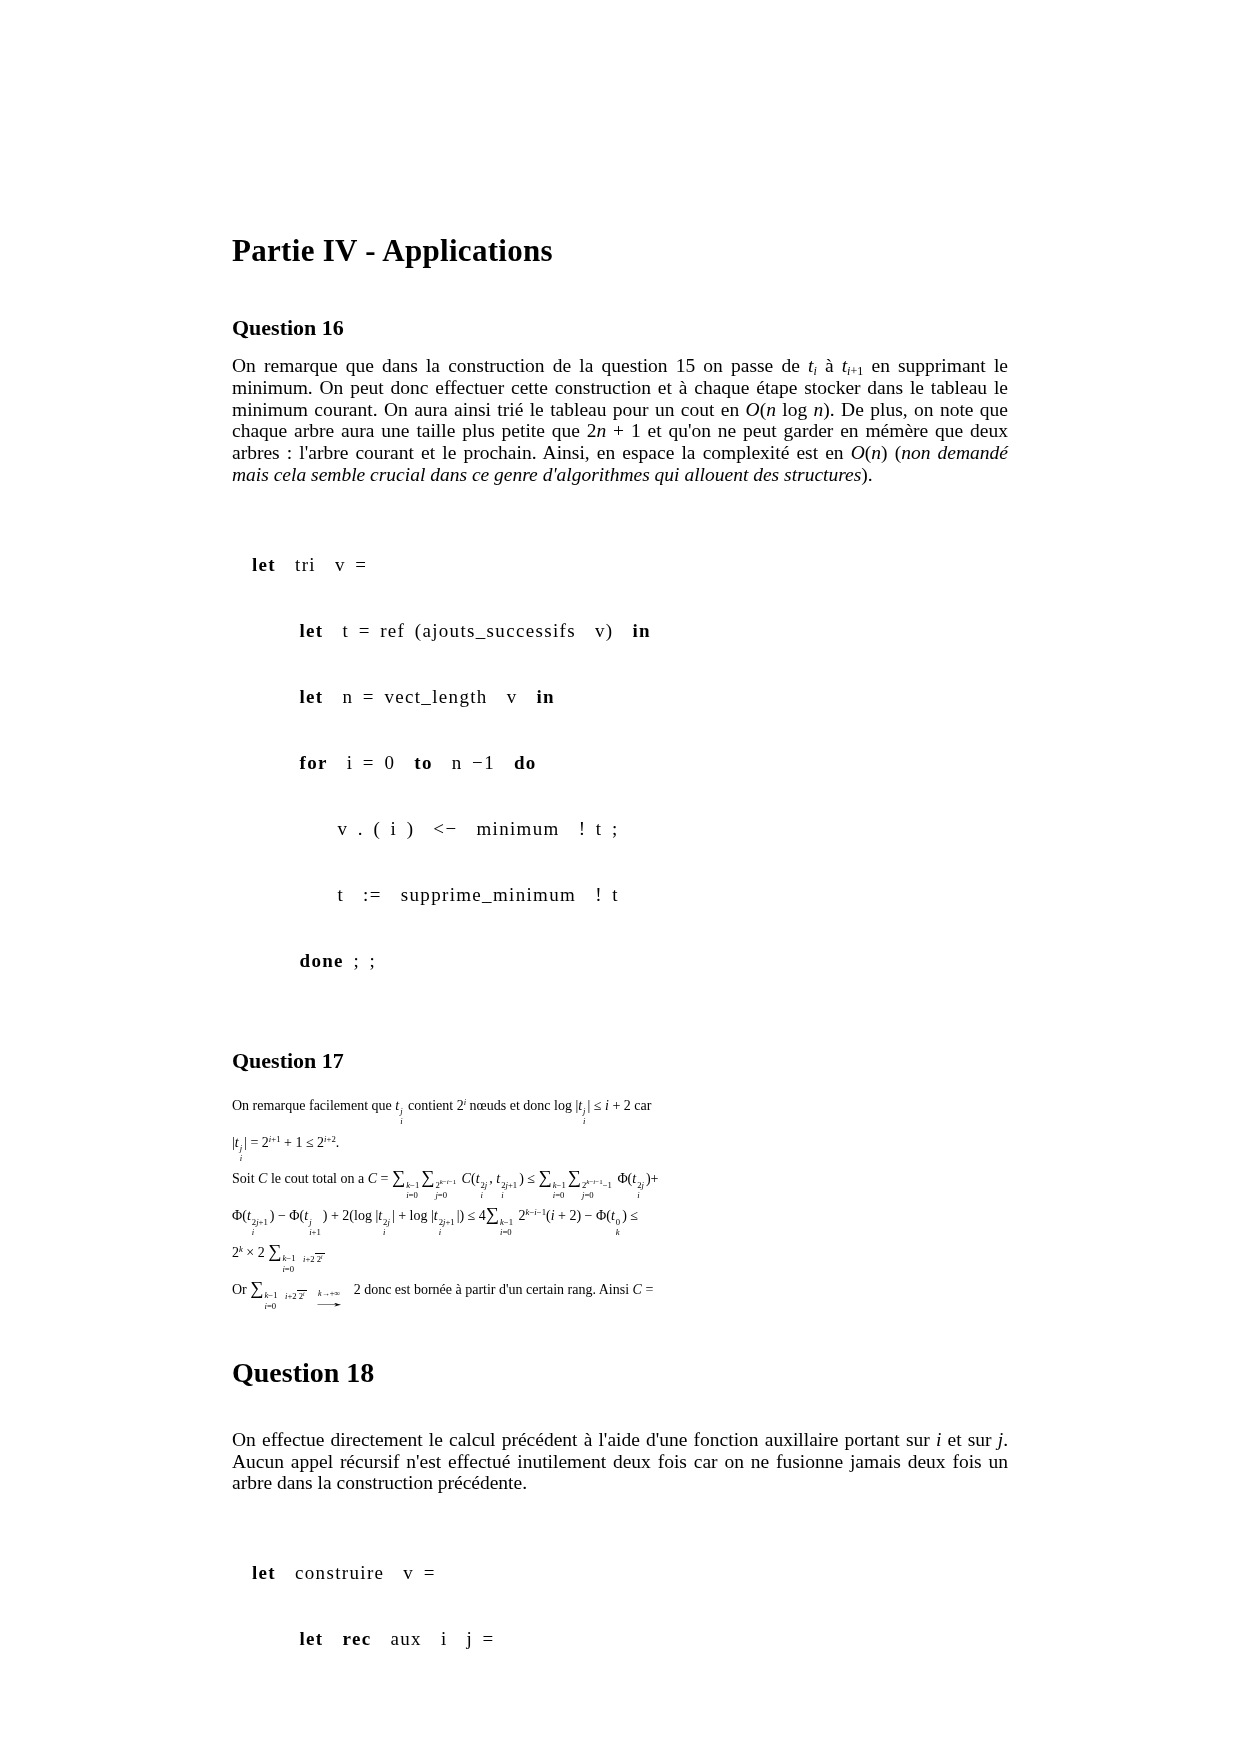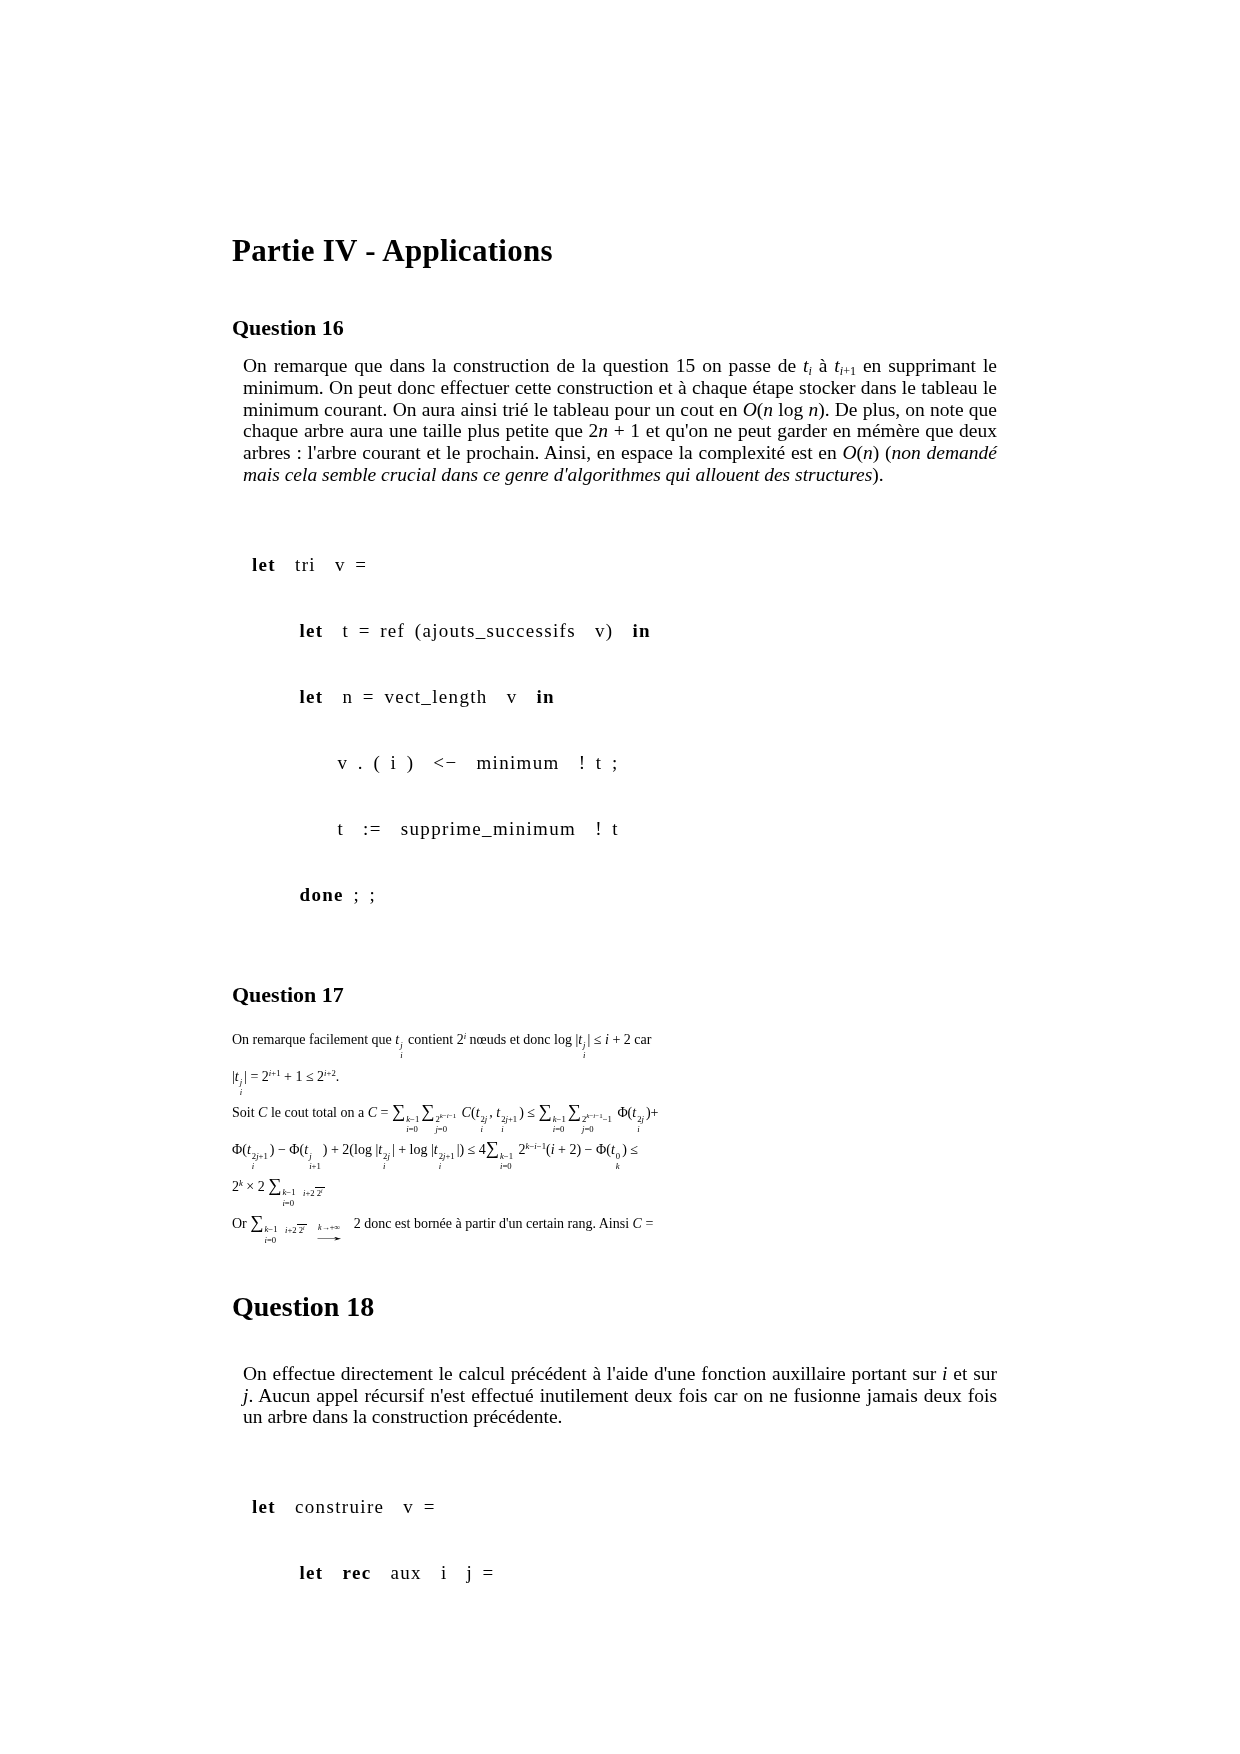--- a/index.html
+++ b/index.html
@@ -24,21 +24,21 @@
     margin:0 0 14px 0;
   }
   h2.q16h{margin-top:0;}
   h2.q17h{margin-top:32px;margin-bottom:16px;}
   h1.q18h{
     font-size:28px;line-height:32px;font-weight:bold;
     margin:46px 0 40px 0;
   }
   .body-par{
     font-size:19.5px;line-height:21.8px;
-    text-align:justify;margin:11px;
+    text-align:justify;margin:0;
   }
   .code{
     margin:24px 0 0 20px;
     font-size:19px;line-height:22px;
     letter-spacing:0.07em;word-spacing:0.18em;
     white-space:pre;
   }
   .code b{font-weight:bold;}
   .mathblock{
     font-size:14px;line-height:31px;margin:0;
@@ -73,20 +73,21 @@
 
     <h1 class="title">Partie IV - Applications</h1>
 
     <section>
       <h2 class="sub q16h">Question 16</h2>
       <p class="body-par">On remarque que dans la construction de la question 15 on passe de <i>t</i><sub><i>i</i></sub> à <i>t</i><sub><i>i</i>+1</sub> en supprimant le minimum. On peut donc effectuer cette construction et à chaque étape stocker dans le tableau le minimum courant. On aura ainsi trié le tableau pour un cout en <i>O</i>(<i>n</i> log <i>n</i>). De plus, on note que chaque arbre aura une taille plus petite que 2<i>n</i> + 1 et qu'on ne peut garder en mémère que deux arbres : l'arbre courant et le prochain. Ainsi, en espace la complexité est en <i>O</i>(<i>n</i>) (<i>non demandé mais cela semble crucial dans ce genre d'algorithmes qui allouent des structures</i>).</p>
       <div class="code">
         <div class="code-line"><b>let</b>  tri  v =</div>
         <div class="code-line">     <b>let</b>  t = ref (ajouts_successifs  v)  <b>in</b></div>
         <div class="code-line">     <b>let</b>  n = vect_length  v  <b>in</b></div>
+        <div class="code-line">     <b>for</b>  i = 0  <b>to</b>  n −1  <b>do</b></div>
         <div class="code-line">         v . ( i )  &lt;−  minimum  ! t ;</div>
         <div class="code-line">         t  :=  supprime_minimum  ! t</div>
         <div class="code-line">     <b>done</b> ; ;</div>
       </div>
     </section>
 
     <section>
       <h2 class="sub q17h">Question 17</h2>
       <div class="mathblock">
         <div class="mline">On remarque facilement que <i>t</i><span class="ss">

